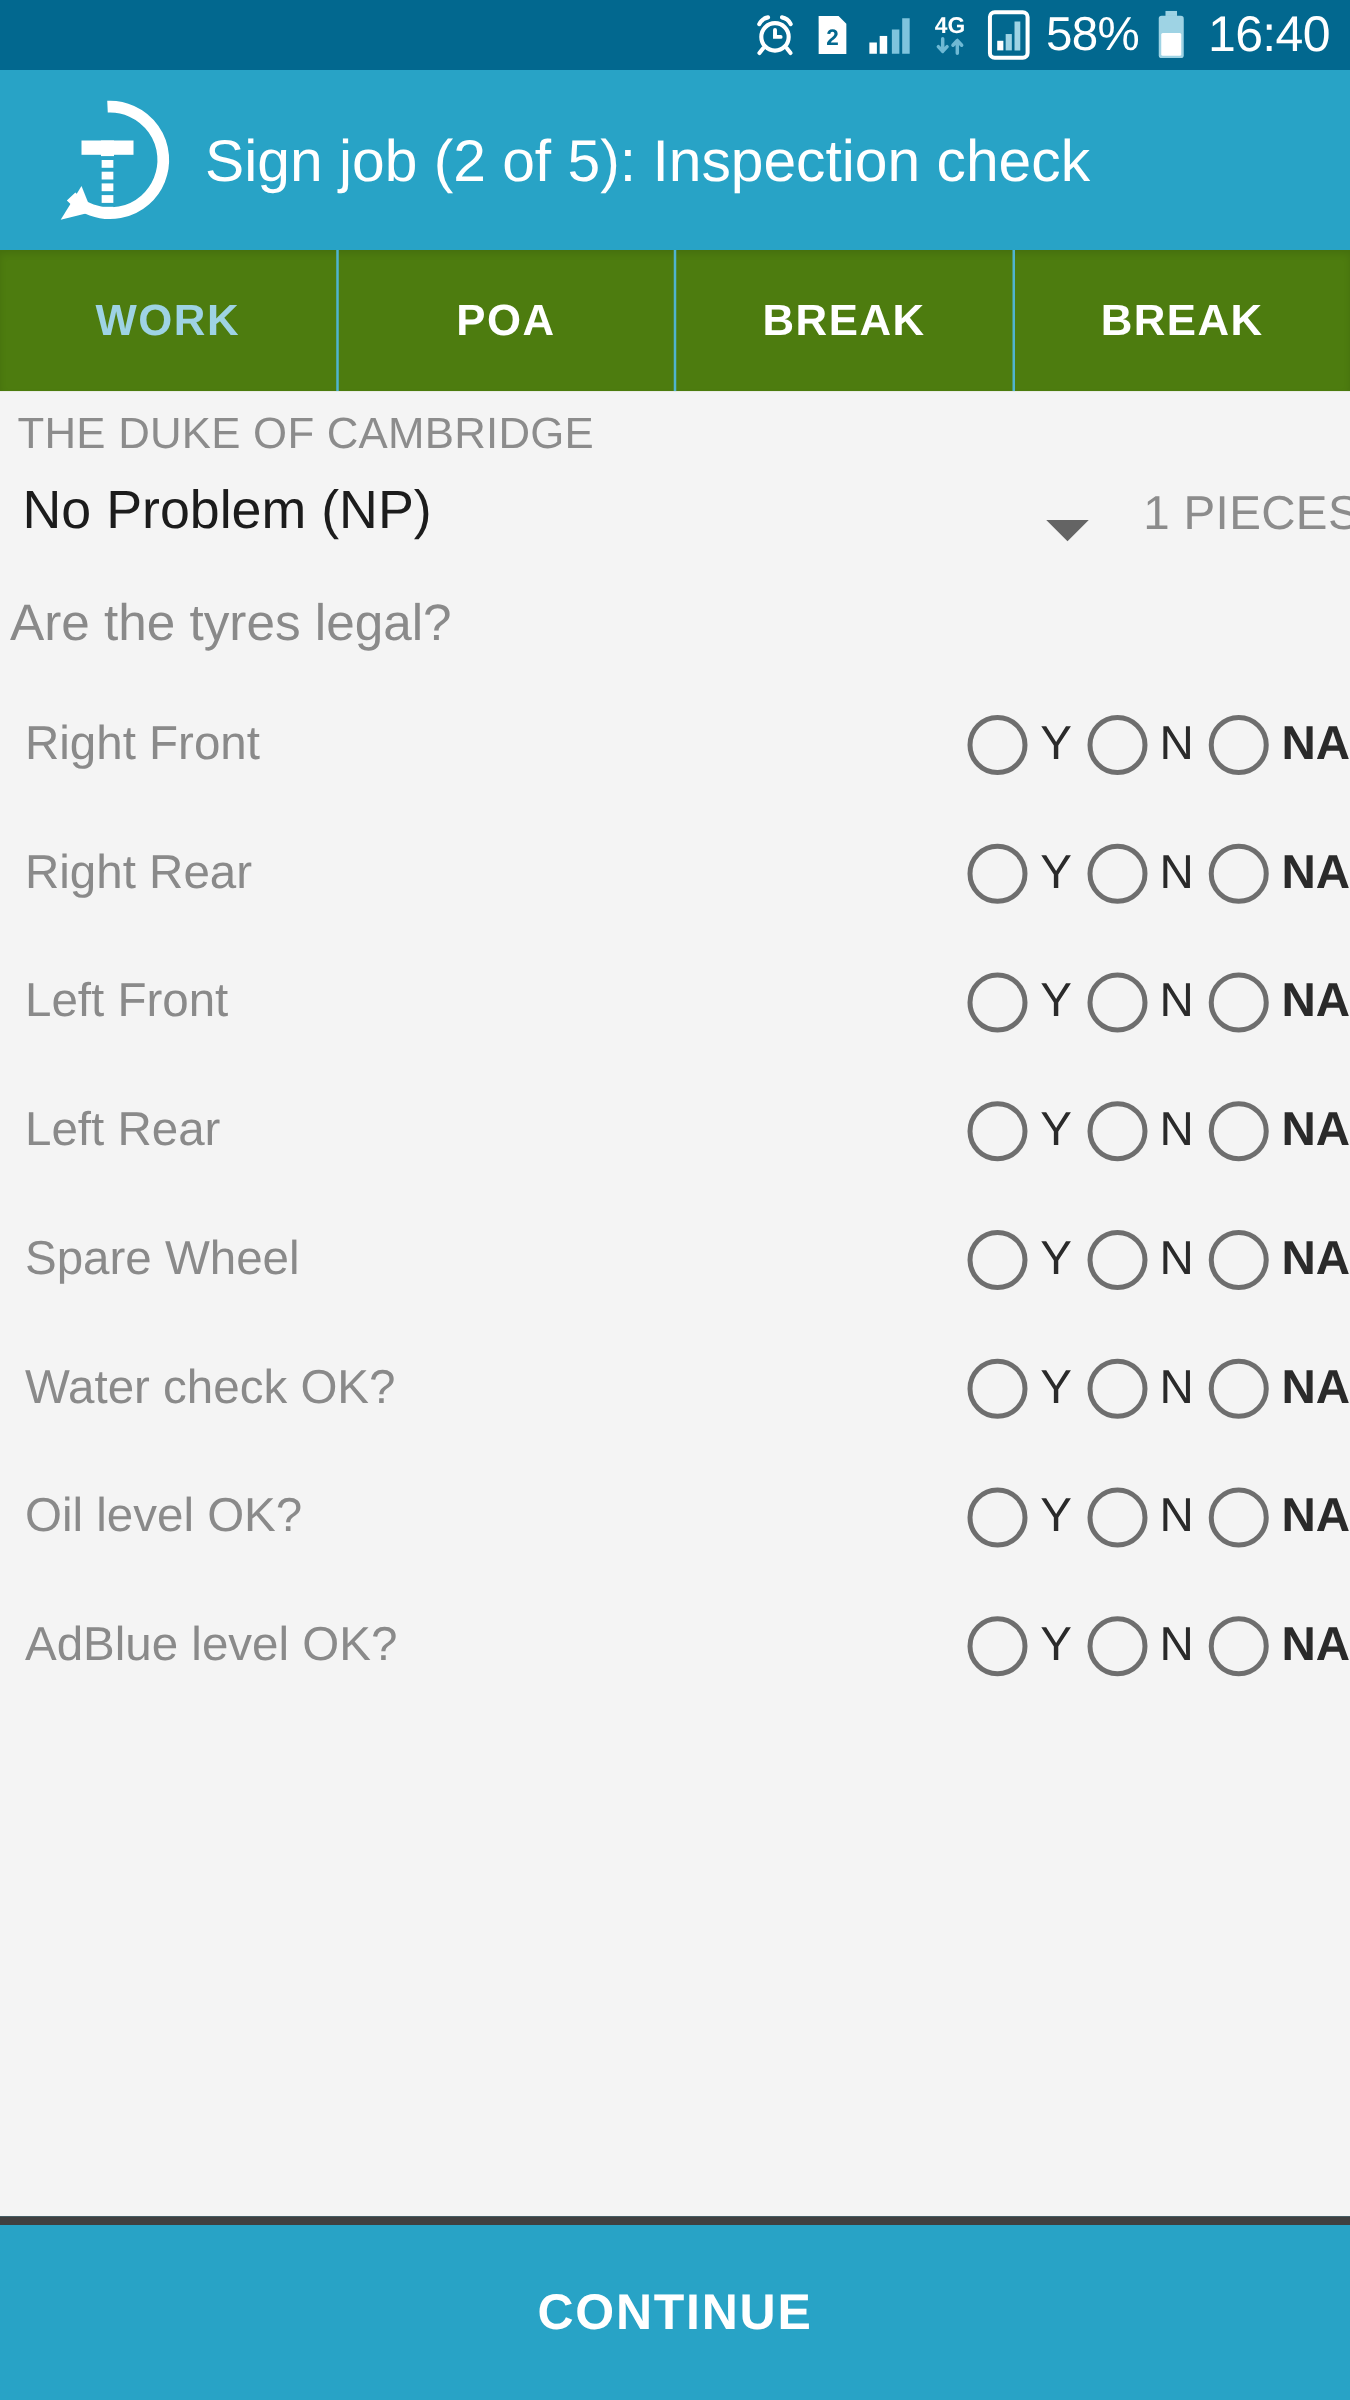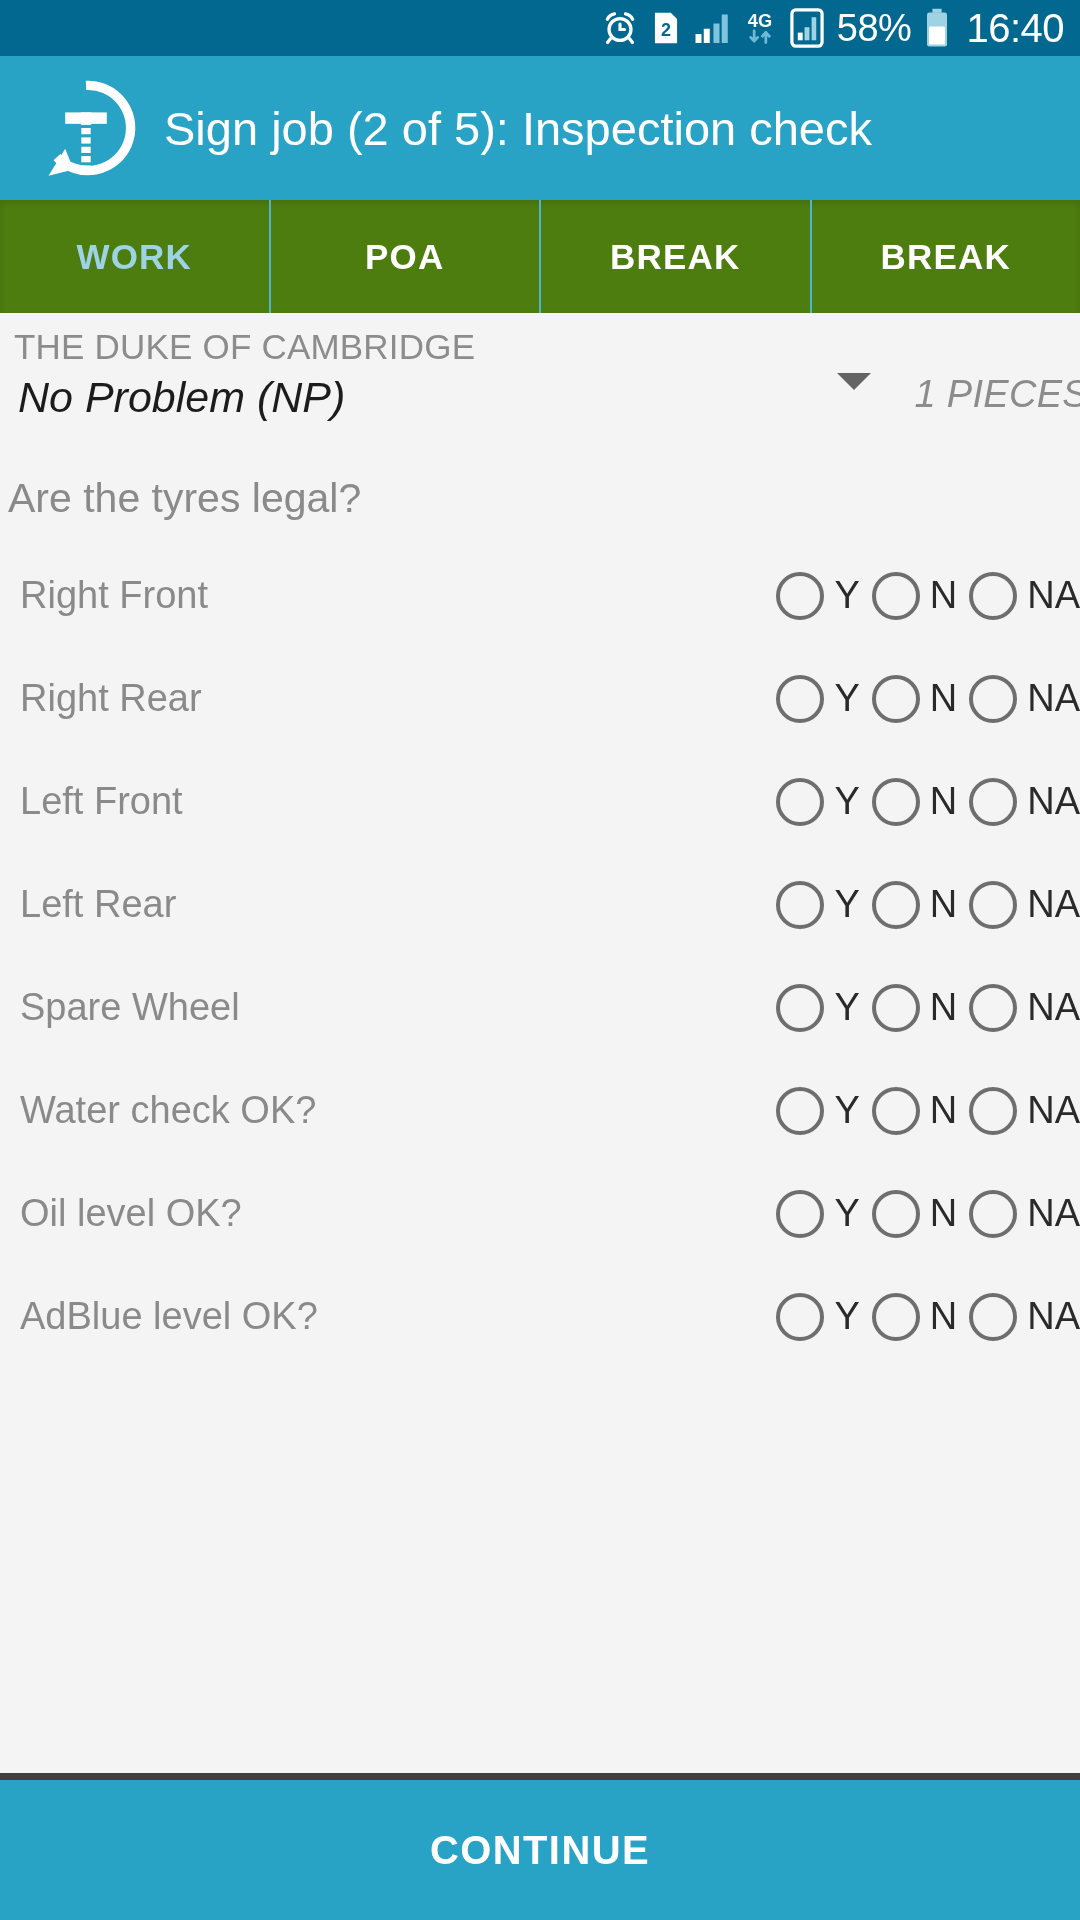--- a/index.html
+++ b/index.html
@@ -121,25 +121,24 @@
   }
   .site-name {
     color: #8c8c8c;
     font-size: 35px;
     padding: 14px 0 0 14px;
     letter-spacing: 0.2px;
     white-space: nowrap;
   }
   .selector-row {
     display: flex;
-    align-items: flex-start;
+    align-items: flex-end;
     padding: 6px 0 0 18px;
     height: 66px;
     box-sizing: border-box;
-    font-style: italic;
   }
   .selector-value {
     color: #1c1c1c;
     font-size: 43px;
     white-space: nowrap;
   }
   .caret {
     margin-left: auto;
     width: 0;
     height: 0;
@@ -201,20 +200,21 @@
     background: transparent;
   }
   .option-label {
     color: #2a2a2a;
     font-size: 38px;
     margin-left: 10px;
     white-space: nowrap;
   }
   .option-label.wide {
     margin-right: 0px;
+    font-weight: bold;
   }
 
   
   .footer {
     height: 140px;
     background: #28a3c6;
     display: flex;
     align-items: center;
     justify-content: center;
     flex: none;

